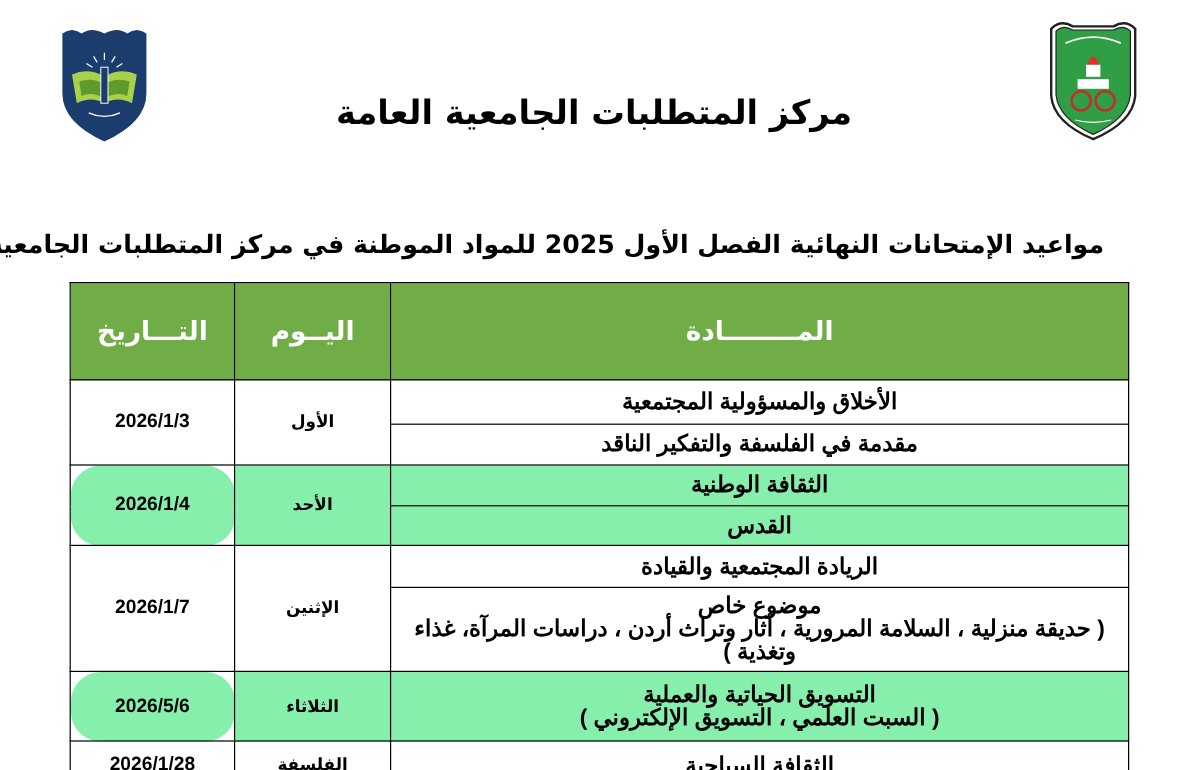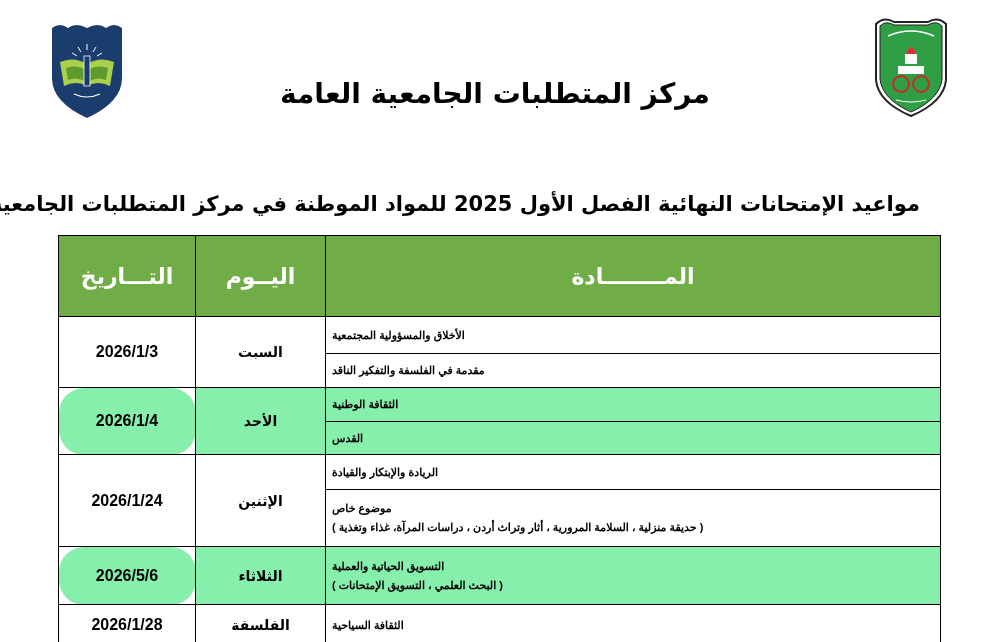--- a/index.html
+++ b/index.html
@@ -14,21 +14,21 @@
   .subtitle { position: absolute; left: 70px; top: 186px; width: 850px; height: 36px;
               text-align: center; direction: rtl; font-weight: bold; font-size: 21px;
               line-height: 36px; white-space: nowrap; }
   table.schedule { position: absolute; left: 58px; top: 235px; width: 882px;
                    border-collapse: collapse; table-layout: fixed; direction: ltr; }
   table.schedule td, table.schedule th { border: 1.5px solid #000; padding: 6px; }
   th { background: #70ad47; color: #fff; font-size: 22px; font-weight: bold; height: 68px;
        text-align: center; direction: rtl; }
   td.date { font-family: "Liberation Sans", sans-serif; font-weight: bold; font-size: 16px; text-align: center; border-radius: 25px; }
   td.day { font-weight: bold; font-size: 14px; text-align: center; direction: rtl; }
-  td.subject { font-family: "Liberation Sans", sans-serif; font-weight: bold; font-size: 11px; text-align: left;
+  td.subject { font-family: "Liberation Sans", sans-serif; font-weight: bold; font-size: 19px; text-align: center;
                direction: rtl; padding: 0 7px; line-height: 19px; }
   tr.shaded td { background: #86efac; }
   .sub-line { display: block; }
 </style>
 </head>
 <body>
 
 <div class="logo logo-left">
   <svg width="78" height="100" viewBox="0 0 78 100">
     <path d="M4 8 Q12 2 20 8 Q28 2 39 8 Q50 2 58 8 Q66 2 74 8 L74 58 Q74 82 39 98 Q4 82 4 58 Z" fill="#1b3d6e"></path>
@@ -74,54 +74,54 @@
     <tr>
       <th>التـــاريخ</th>
       <th>اليــوم</th>
       <th>المــــــــادة</th>
     </tr>
   </thead>
   <tbody>
 
     <tr style="height:37px">
       <td class="date" rowspan="2">2026/1/3</td>
-      <td class="day" rowspan="2">السبت</td>
+      <td class="day" rowspan="2">الأول</td>
       <td class="subject">الأخلاق والمسؤولية المجتمعية</td>
     </tr>
     <tr style="height:34px">
       <td class="subject">مقدمة في الفلسفة والتفكير الناقد</td>
     </tr>
 
     <tr class="shaded" style="height:34px">
       <td class="date" rowspan="2">2026/1/4</td>
       <td class="day" rowspan="2">الأحد</td>
       <td class="subject">الثقافة الوطنية</td>
     </tr>
     <tr class="shaded" style="height:33px">
       <td class="subject">القدس</td>
     </tr>
 
     <tr style="height:35px">
-      <td class="date" rowspan="2">2026/1/24</td>
+      <td class="date" rowspan="2">2026/1/7</td>
       <td class="day" rowspan="2">الإثنين</td>
-      <td class="subject">الريادة والإبتكار والقيادة</td>
+      <td class="subject">الريادة المجتمعية والقيادة</td>
     </tr>
     <tr style="height:57px">
       <td class="subject">
         <span class="sub-line">موضوع خاص</span>
         <span class="sub-line">( حديقة منزلية ، السلامة المرورية ، أثار وتراث أردن ، دراسات المرآة، غذاء وتغذية )</span>
       </td>
     </tr>
 
     <tr class="shaded" style="height:58px">
       <td class="date">2026/5/6</td>
       <td class="day">الثلاثاء</td>
       <td class="subject">
         <span class="sub-line">التسويق الحياتية والعملية</span>
-        <span class="sub-line">( البحث العلمي ، التسويق الإمتحانات )</span>
+        <span class="sub-line">( السبت العلمي ، التسويق الإلكتروني )</span>
       </td>
     </tr>
 
     <tr style="height:41px">
       <td class="date">2026/1/28</td>
       <td class="day">الفلسفة</td>
       <td class="subject">الثقافة السياحية</td>
     </tr>
   </tbody>
 </table>

